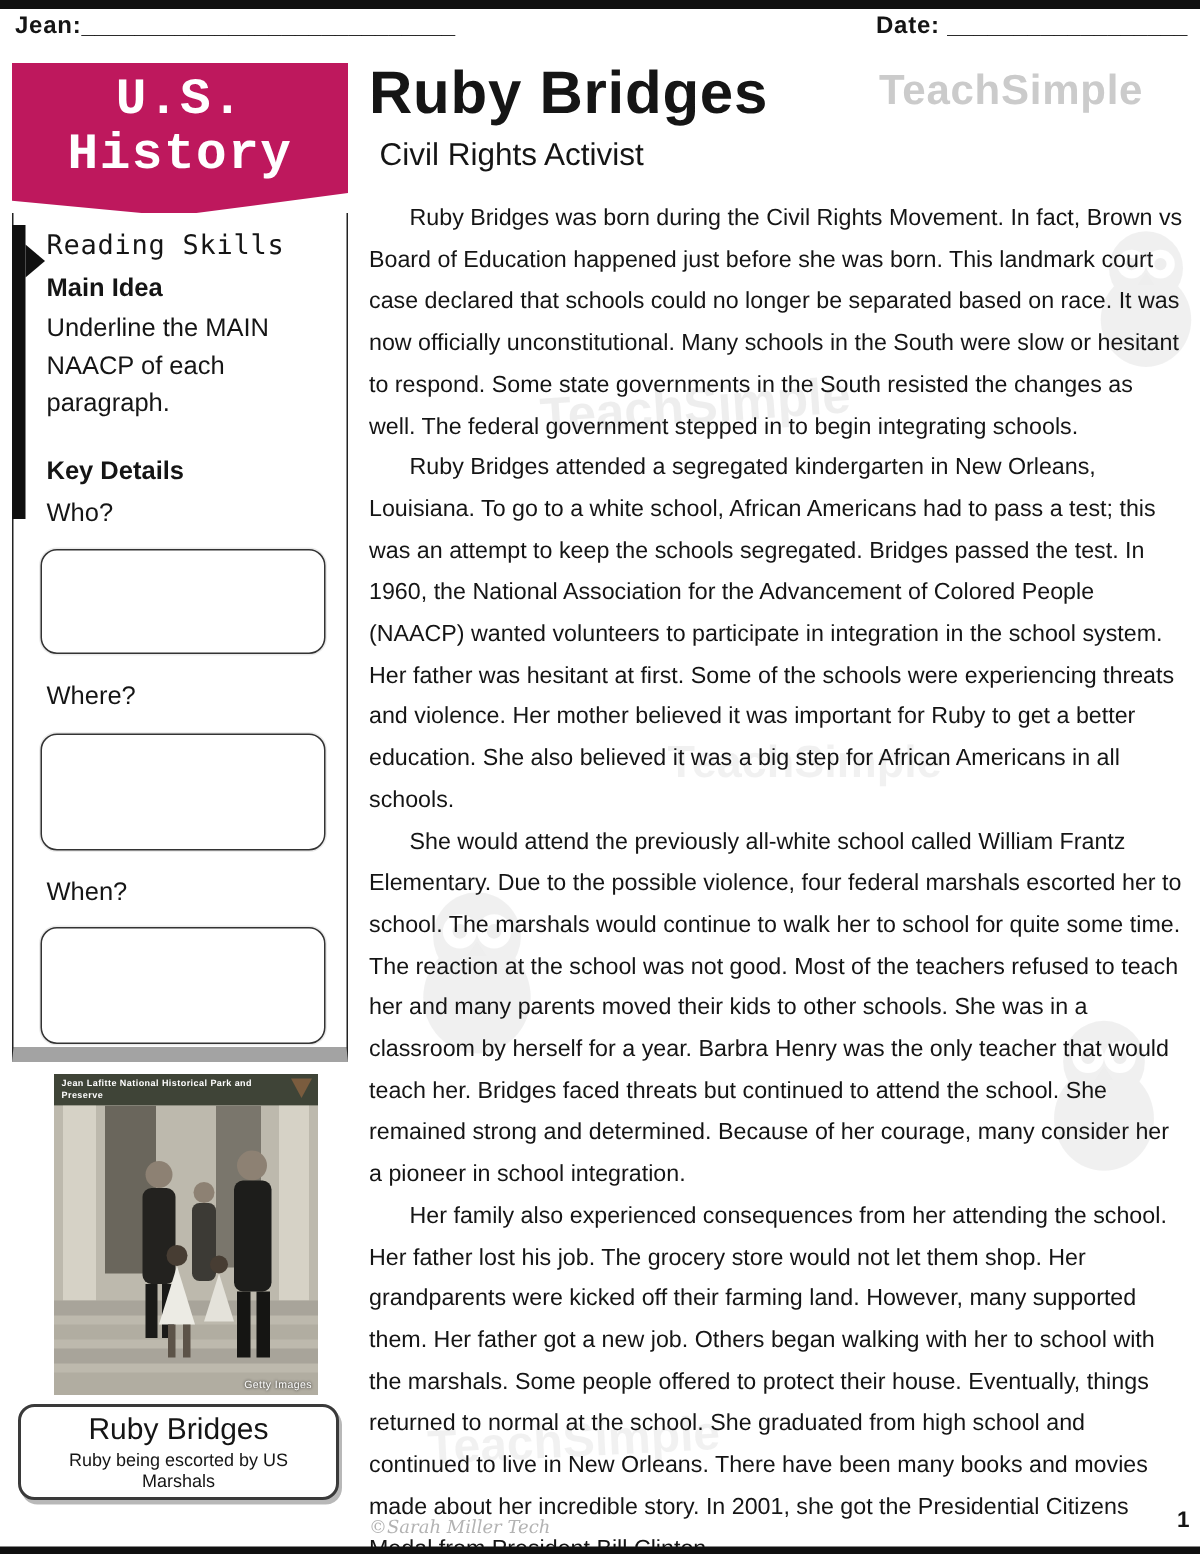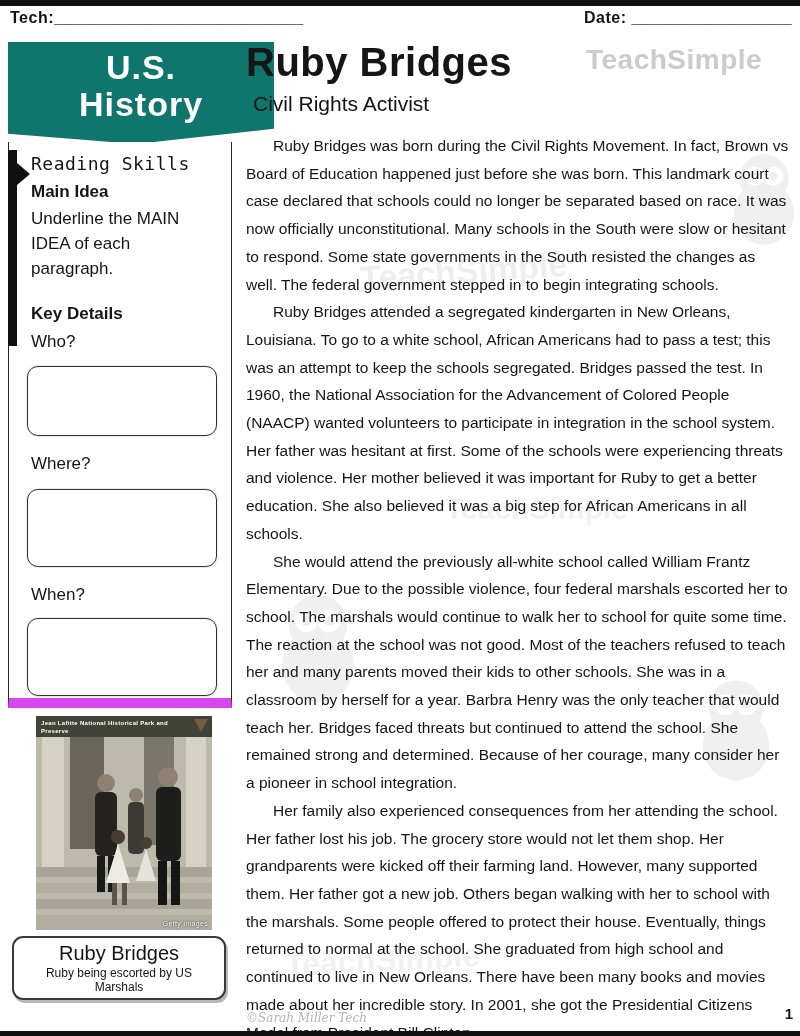--- a/index.html
+++ b/index.html
@@ -17,32 +17,33 @@
   .top-bar { position:absolute; top:0; left:0; width:800px; height:6px; background:#101010; }
   .bottom-bar { position:absolute; bottom:0; left:0; width:800px; height:5px; background:#101010; }
 
   
   .name-field { position:absolute; top:9px; left:10px; font-size:16px; font-weight:700; letter-spacing:.5px; white-space:nowrap; }
   .date-field { position:absolute; top:9px; left:560px; font-size:16px; font-weight:700; letter-spacing:.5px; white-space:nowrap;margin-left:24px; }
   .field-line { font-weight:700; letter-spacing:0; }
 
   
   .unit-title {
-    position:absolute; left:8px; top:42px; width:266px; height:102px;
-    background:#0f766e; color:#ffffff; text-align:center;
+    position:absolute; left:8px; top:42px; width:224px; height:102px;
+    background:#be185d; color:#ffffff; text-align:center;
     font-size:34px; line-height:37px; font-weight:700; letter-spacing:1px;
     padding-top:7px; box-sizing:border-box;
     clip-path:polygon(0 0,100% 0,100% 85%,48% 100%,0 90%);
+    font-family:Liberation Mono, monospace;
   }
 
   
   .skills-panel {
     position:absolute; left:8px; top:142px; width:224px; height:566px;
     background:#ffffff;
-    border:1.5px solid #222; border-top:none; border-bottom:10px solid #d946ef;
+    border:1.5px solid #222; border-top:none; border-bottom:10px solid #a3a3a3;
     box-sizing:border-box;
   }
   .accent-bar { position:absolute; left:8px; top:150px; width:9px; height:196px; background:#101010; }
   .accent-notch { position:absolute; left:17px; top:163px; width:0; height:0;
     border-top:11px solid transparent; border-bottom:11px solid transparent; border-left:13px solid #101010; }
 
   .rs-heading { position:absolute; left:22px; top:11px; font-family:"DejaVu Sans Mono", monospace; font-size:18px; letter-spacing:.5px; }
   .mi-heading { position:absolute; left:22px; top:40px; font-size:17px; font-weight:700;text-align:center; }
   .mi-text { position:absolute; left:22px; top:64px; width:182px; font-size:17px; line-height:25px; }
   .kd-heading { position:absolute; left:22px; top:162px; font-size:17px; font-weight:700; }
@@ -134,35 +135,35 @@
         <circle cx="37" cy="19" r="3" fill="#8a8a8a"></circle>
         <polygon points="30,23 26,29 34,29" fill="#8a8a8a"></polygon>
       </svg>
   </span>
 </div>
 
 <div class="layer-ui">
   <div class="top-bar"></div>
 
   <div class="name-field">
-    <span>Tech:</span><span class="field-line">____________________________</span>
+    <span>Jean:</span><span class="field-line">____________________________</span>
   </div>
   <div class="date-field">
     <span>Date:</span> <span class="field-line">__________________</span>
   </div>
 
   <div class="unit-title">
     <div>U.S.</div>
     <div>History</div>
   </div>
 
   <div class="skills-panel">
     <div class="rs-heading">Reading Skills</div>
     <div class="mi-heading">Main Idea</div>
-    <div class="mi-text">Underline the MAIN IDEA of each paragraph.</div>
+    <div class="mi-text">Underline the MAIN NAACP of each paragraph.</div>
     <div class="kd-heading">Key Details</div>
 
     <div class="q-label q-who">Who?</div>
     <div class="q-box q-box-who"></div>
 
     <div class="q-label q-where">Where?</div>
     <div class="q-box q-box-where"></div>
 
     <div class="q-label q-when">When?</div>
     <div class="q-box q-box-when"></div>

